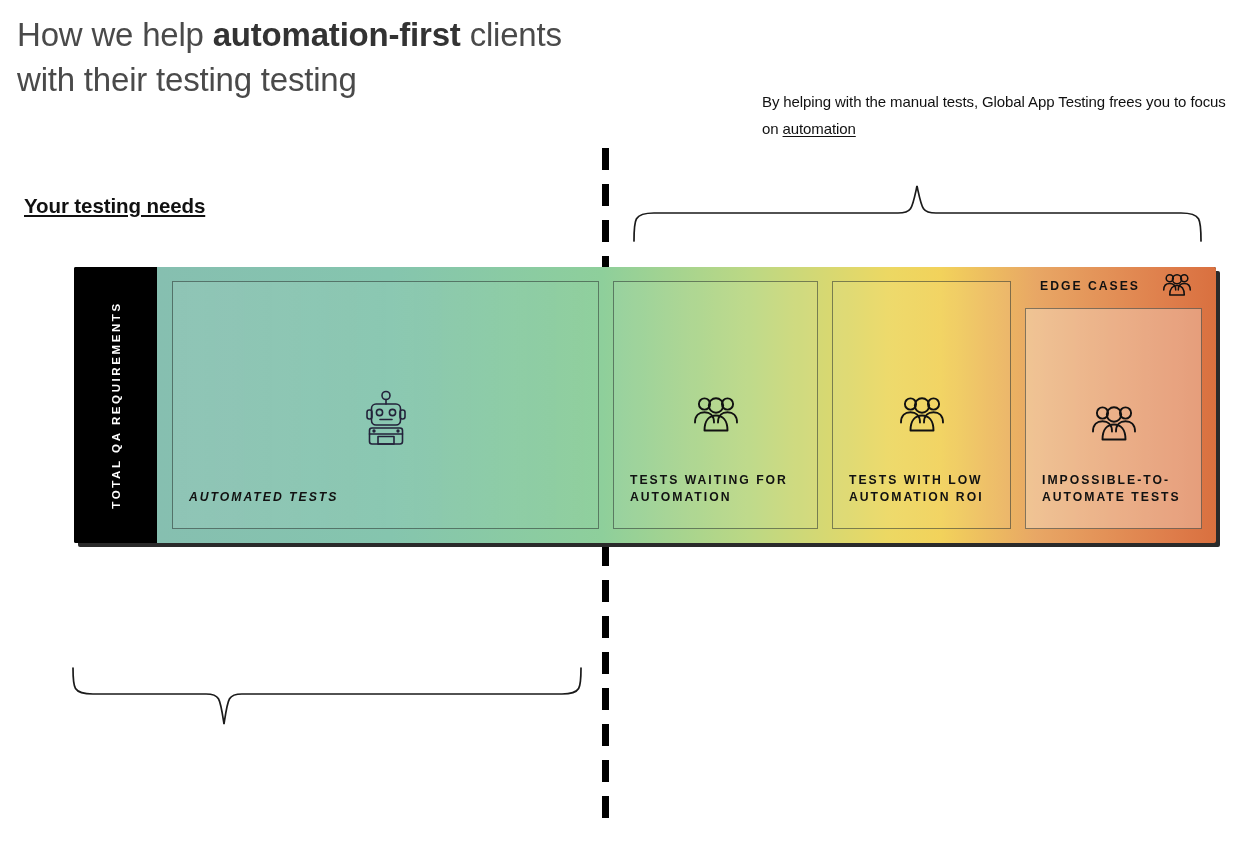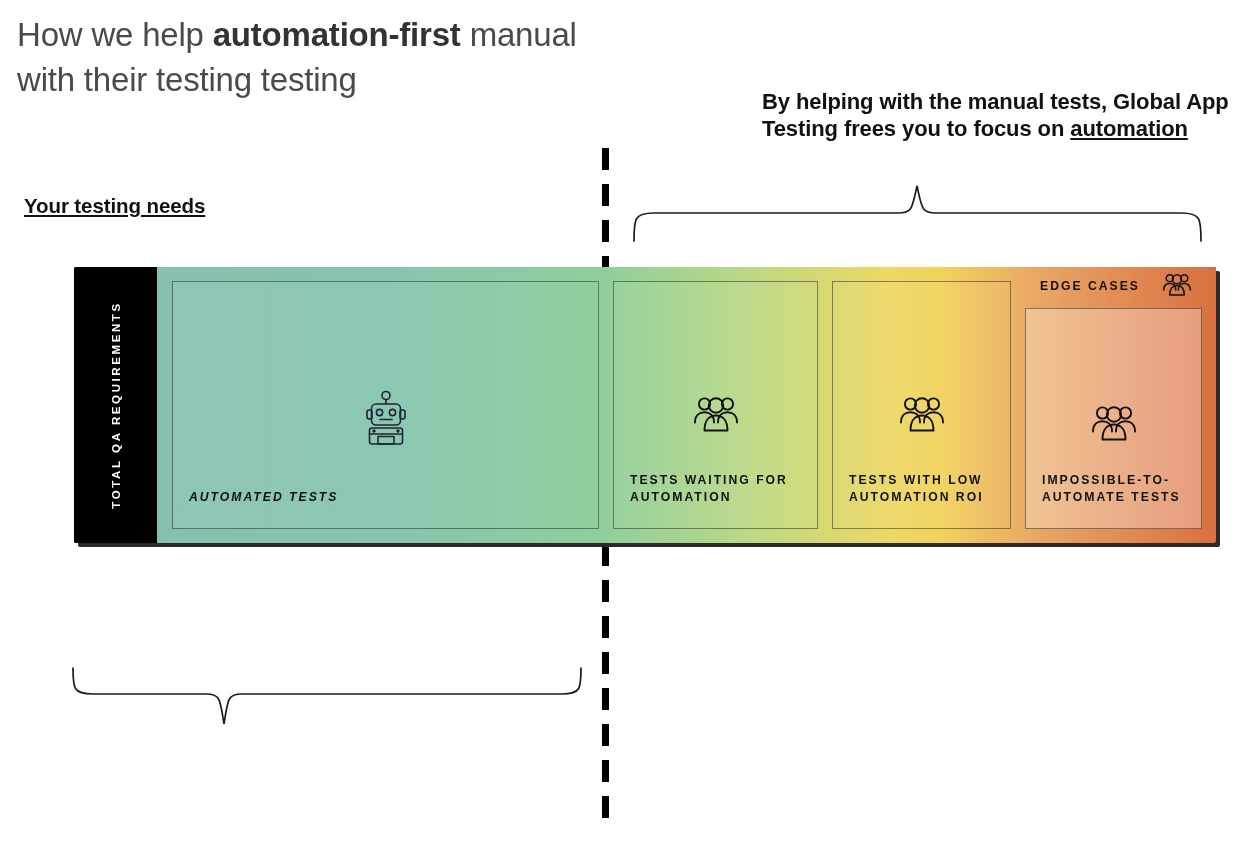--- a/index.html
+++ b/index.html
@@ -33,23 +33,23 @@
     color: #333333;
     text-align: center;
   }
 
   
   .top-caption {
     position: absolute;
     left: 762px;
     top: 88px;
     width: 470px;
-    font-size: 22px;
+    font-size: 15px;
     line-height: 27px;
-    font-weight: 700;
+    font-weight: 400;
     color: #111111;
     letter-spacing: -0.1px;
   }
   .top-caption .link {
     text-decoration: underline;
     text-underline-offset: 2px;
   }
 
   
   .testing-needs {
@@ -222,21 +222,21 @@
     font-weight: 700;
     letter-spacing: 2.0px;
     color: #111111;
     white-space: nowrap;
   }
 </style>
 </head>
 <body>
 
 <div class="headline">
-  <span>How we help </span><span class="hl-strong">automation-first</span><span> manual</span><br>
+  <span>How we help </span><span class="hl-strong">automation-first</span><span> clients</span><br>
   <span>with their testing testing</span>
 </div>
 
 <div class="top-caption">
   <span>By helping with the manual tests, Global App Testing frees you to focus on </span><span class="link">automation</span>
 </div>
 
 <div class="testing-needs">Your testing needs</div>
 
 <svg class="brace brace-top" width="580" height="60" viewBox="0 0 580 60">

